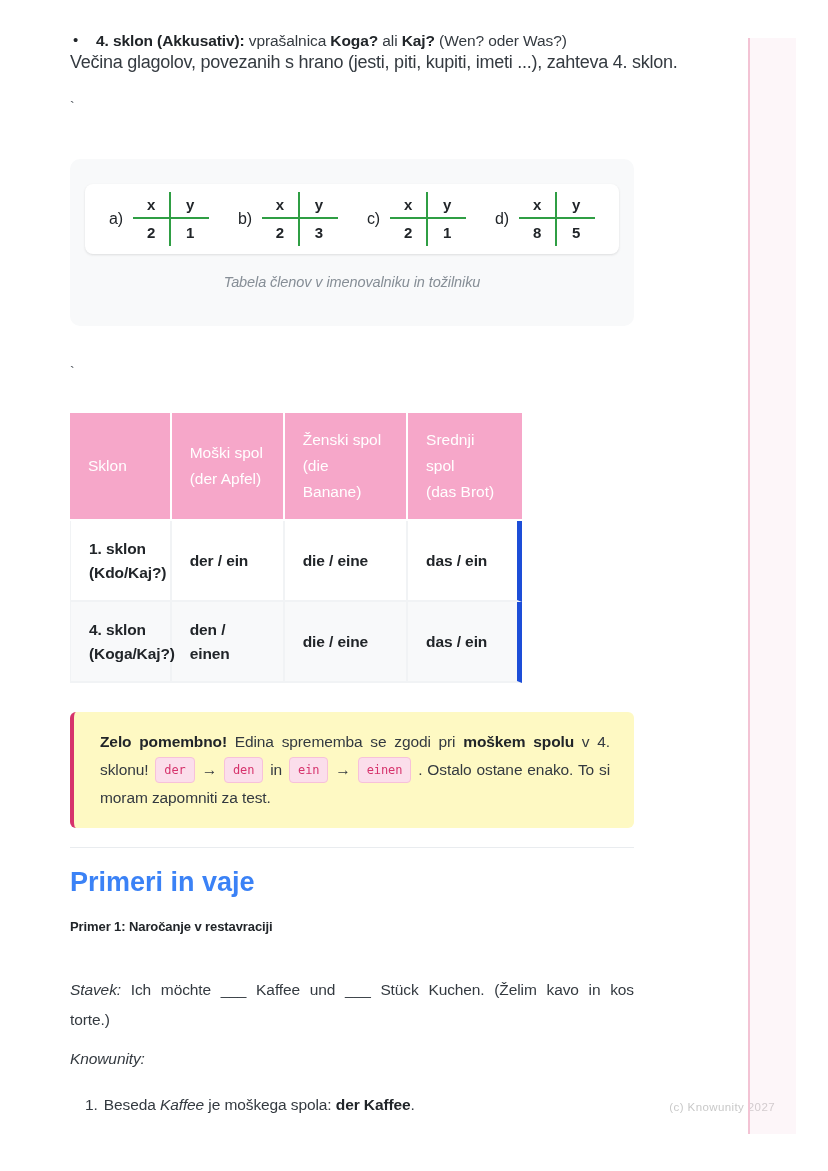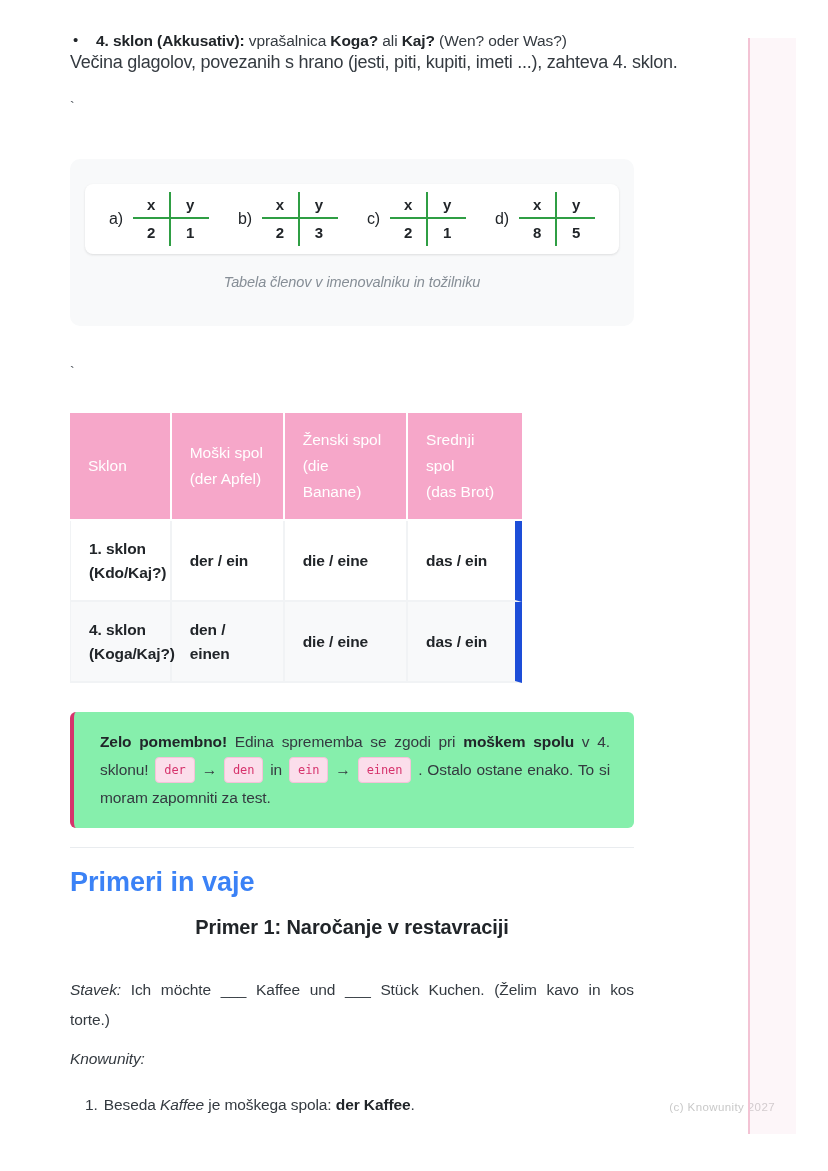--- a/index.html
+++ b/index.html
@@ -60,40 +60,40 @@
   }
   .gtable th:last-child { border-right: none; }
   .gtable th span { display: block; }
   .gtable td {
     font-weight: 700; color: #212529; font-size: 15.5px; vertical-align: middle;
     padding: 14px 18px; height: 81px; background: #ffffff;
     border-right: 2px solid #f1f3f5; border-bottom: 2px solid #f1f3f5;
     border-left: none; line-height: 24px;
   }
   .gtable td:first-child { border-left: 1px solid #f1f3f5; }
-  .gtable td:last-child { border-right: 7px solid #1d4ed8; margin-left: 12px; }
+  .gtable td:last-child { border-right: 5px solid #1d4ed8; margin-left: 12px; }
   .gtable tr.alt td { background: #f8f9fa; }
 
   
   .callout {
-    margin-top: 29px; background: #86efac; border-left: 4px solid #d6336c;
+    margin-top: 29px; background: #fef9c3; border-left: 4px solid #d6336c;
     border-radius: 6px; padding: 16px 24px 16px 26px; font-size: 15.5px; line-height: 28px;
   }
   .jline { display: block; text-align: justify; text-align-last: justify; white-space: nowrap; }
   .code-chip {
     display: inline-block; font-family: "DejaVu Sans Mono", monospace; font-size: 12px;
     color: #d6336c; background: #fbdeeb; border: 1px solid #f7c1d9; border-radius: 4px;
     padding: 3px 8px; margin: 0 2px; line-height: 18px; vertical-align: 1px;
   }
   .arrow { color: #343a40; }
 
   .divider { margin-top: 19px; border: none; border-top: 1px solid #e9ecef; height: 0; }
 
   .h2-pink { margin-top: 14px; font-size: 27px; font-weight: 700; color: #3b82f6; line-height: 41px; letter-spacing: 0; }
-  .h3-dark { margin-top: 13px; font-size: 20px; font-weight: 700; color: #212529; line-height: 22px; text-align: center; }
+  .h3-dark { margin-top: 13px; font-size: 13px; font-weight: 700; color: #212529; line-height: 22px; }
 
   .stavek { margin-top: 37px; font-size: 15.5px; line-height: 30px; }
   .stavek .plain-line { display: block; }
   .razmislek { margin-top: 13px; font-style: italic; font-size: 15.5px; line-height: 22px; }
 
   .example-list { list-style: none; margin-top: 21px; font-size: 15.5px; line-height: 28px; }
   .example-list li { padding-left: 15px; }
   .li-num { margin-right: 6px; }
 
   .copyright {

